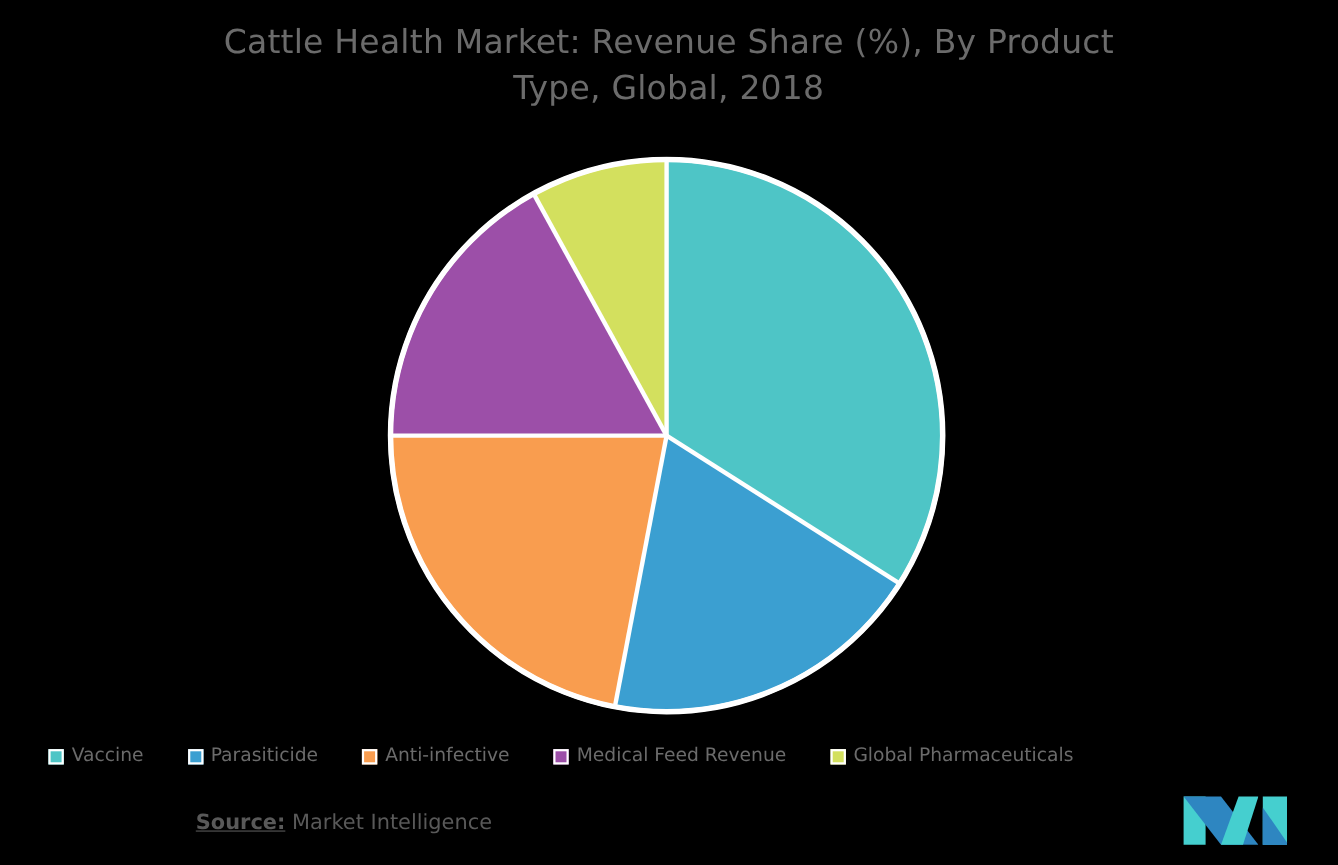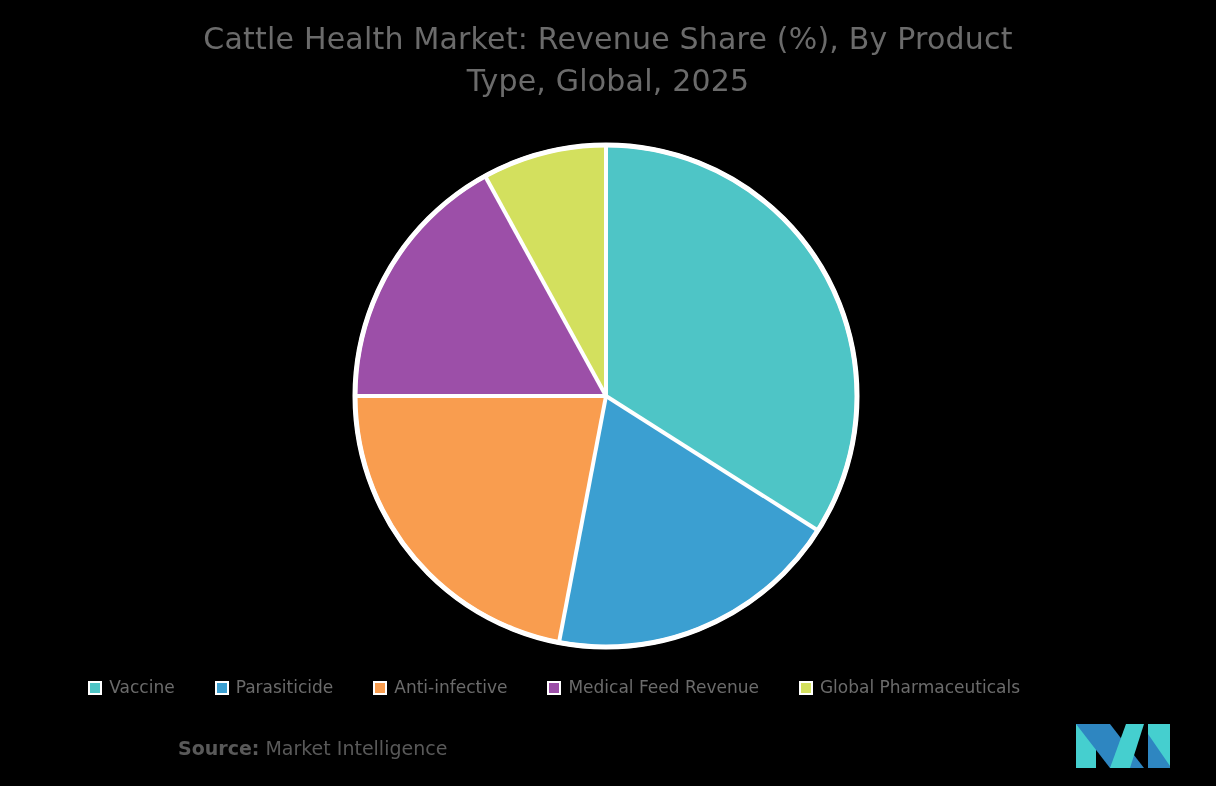--- a/index.html
+++ b/index.html
@@ -42,21 +42,21 @@
   }
   #pie-svg { display: block; width: 508px; height: 508px; }
 
   
   #legend {
     position: absolute;
     left: 0;
     top: 678px;
     width: 1020px;
     display: flex;
-    justify-content: flex-end;
+    justify-content: center;
     align-items: center;
     gap: 40px;
   }
   .legend-item {
     display: flex;
     align-items: center;
     gap: 7px;
   }
   .legend-swatch {
     width: 14px;
@@ -74,40 +74,40 @@
   
   #source-line {
     position: absolute;
     left: 178px;
     top: 736px;
     color: #595959;
     font-size: 19px;
     line-height: 24px;
     white-space: nowrap;
   }
-  #source-label { font-weight: 700; }
+  #source-label { font-weight: 700; text-decoration: underline; }
   #source-value { font-weight: 400; }
 
   
   #brand-logo {
     position: absolute;
     left: 1074px;
     top: 716px;
     width: 104px;
     height: 54px;
   }
   #brand-logo svg { display: block; }
 </style>
 </head>
 <body>
 
 <div id="page">
 
   <div id="chart-title">Cattle Health Market: Revenue Share (%), By Product
-Type, Global, 2025</div>
+Type, Global, 2018</div>
 
   <div id="pie-wrap">
     <svg id="pie-svg" viewBox="0 0 508 508">
       <circle cx="254" cy="254" r="253" fill="#FFFFFF"></circle>
       <g id="pie-slices">
           <path d="M 254 254 L 254.00 5.00 A 249 249 0 0 1 464.24 387.42 Z" fill="#4EC5C6"></path>
           <path d="M 254 254 L 464.24 387.42 A 249 249 0 0 1 207.34 498.59 Z" fill="#3B9FD1"></path>
           <path d="M 254 254 L 207.34 498.59 A 249 249 0 0 1 5.00 254.00 Z" fill="#F99D4F"></path>
           <path d="M 254 254 L 5.00 254.00 A 249 249 0 0 1 134.04 35.80 Z" fill="#9C4FA8"></path>
           <path d="M 254 254 L 134.04 35.80 A 249 249 0 0 1 254.00 5.00 Z" fill="#D3E05E"></path>

